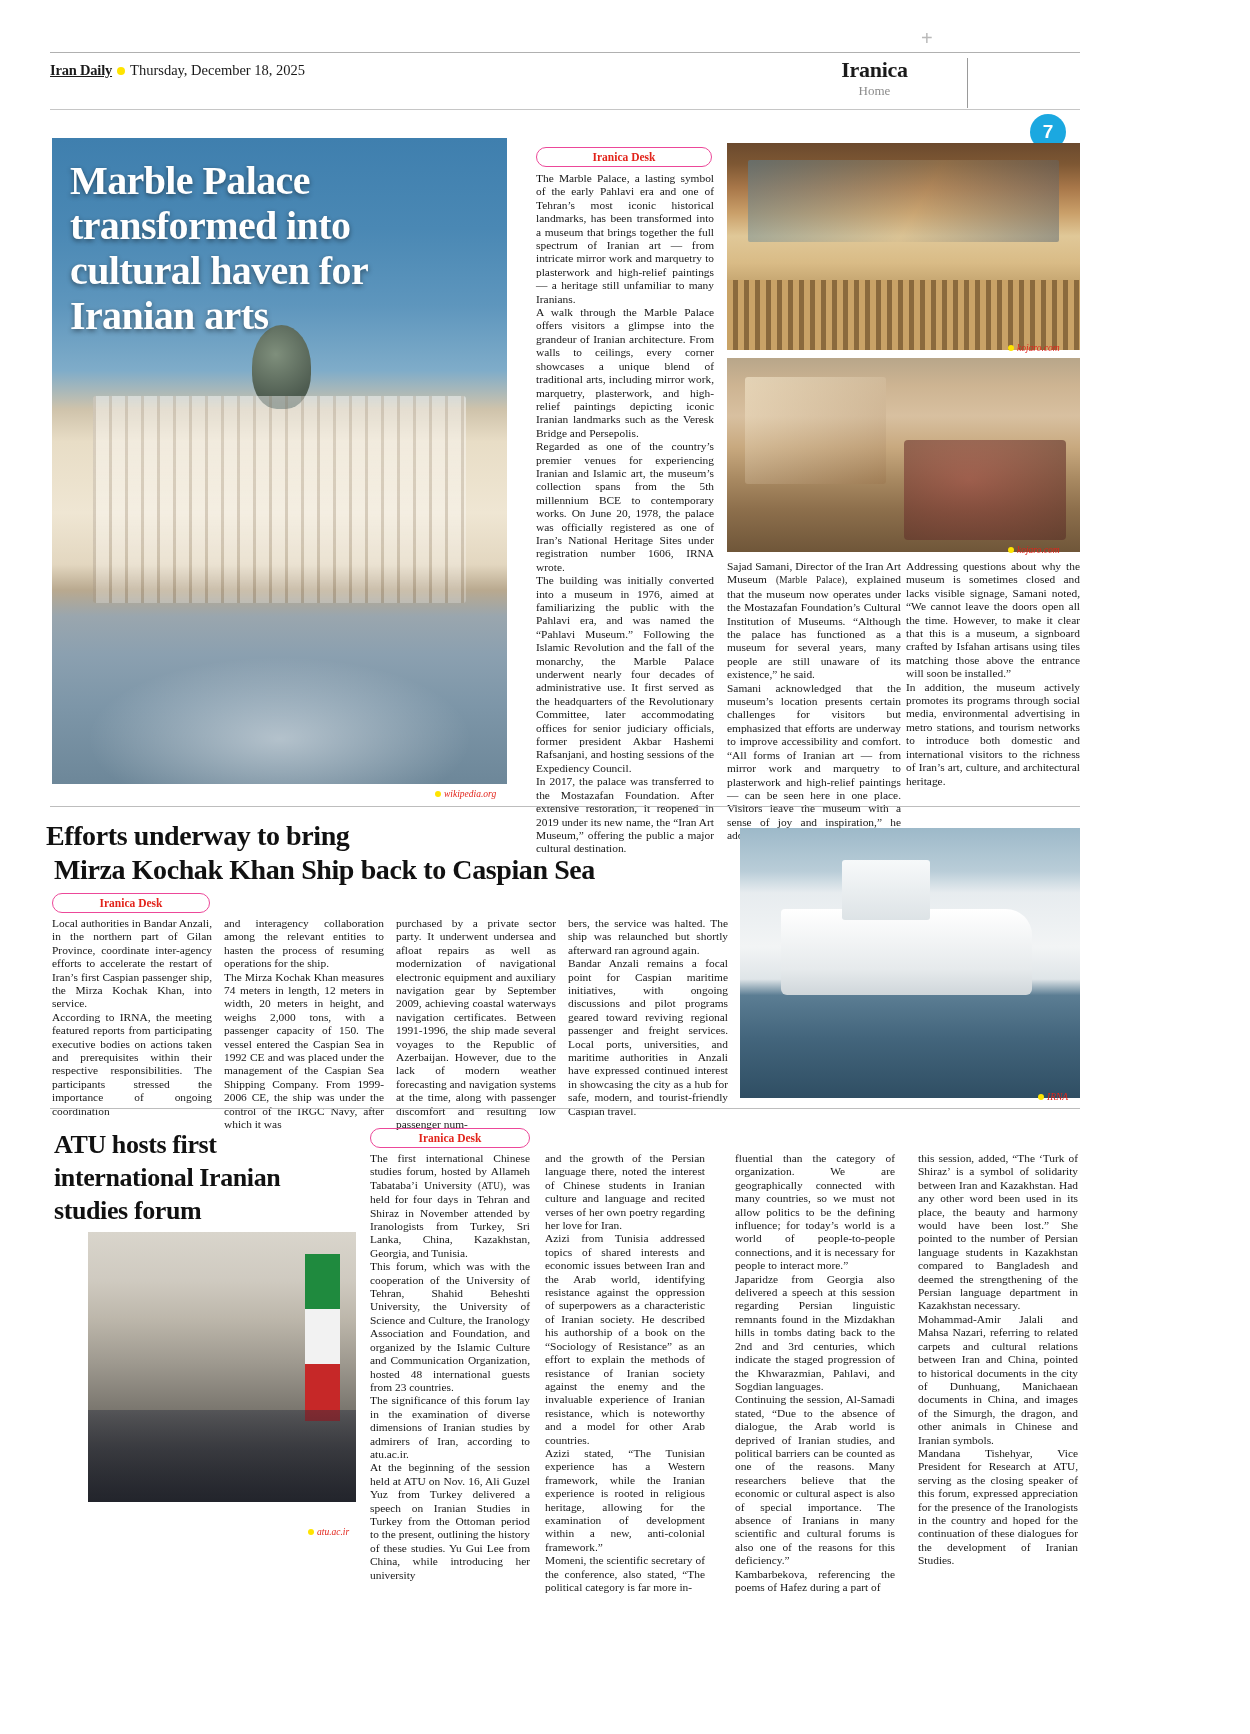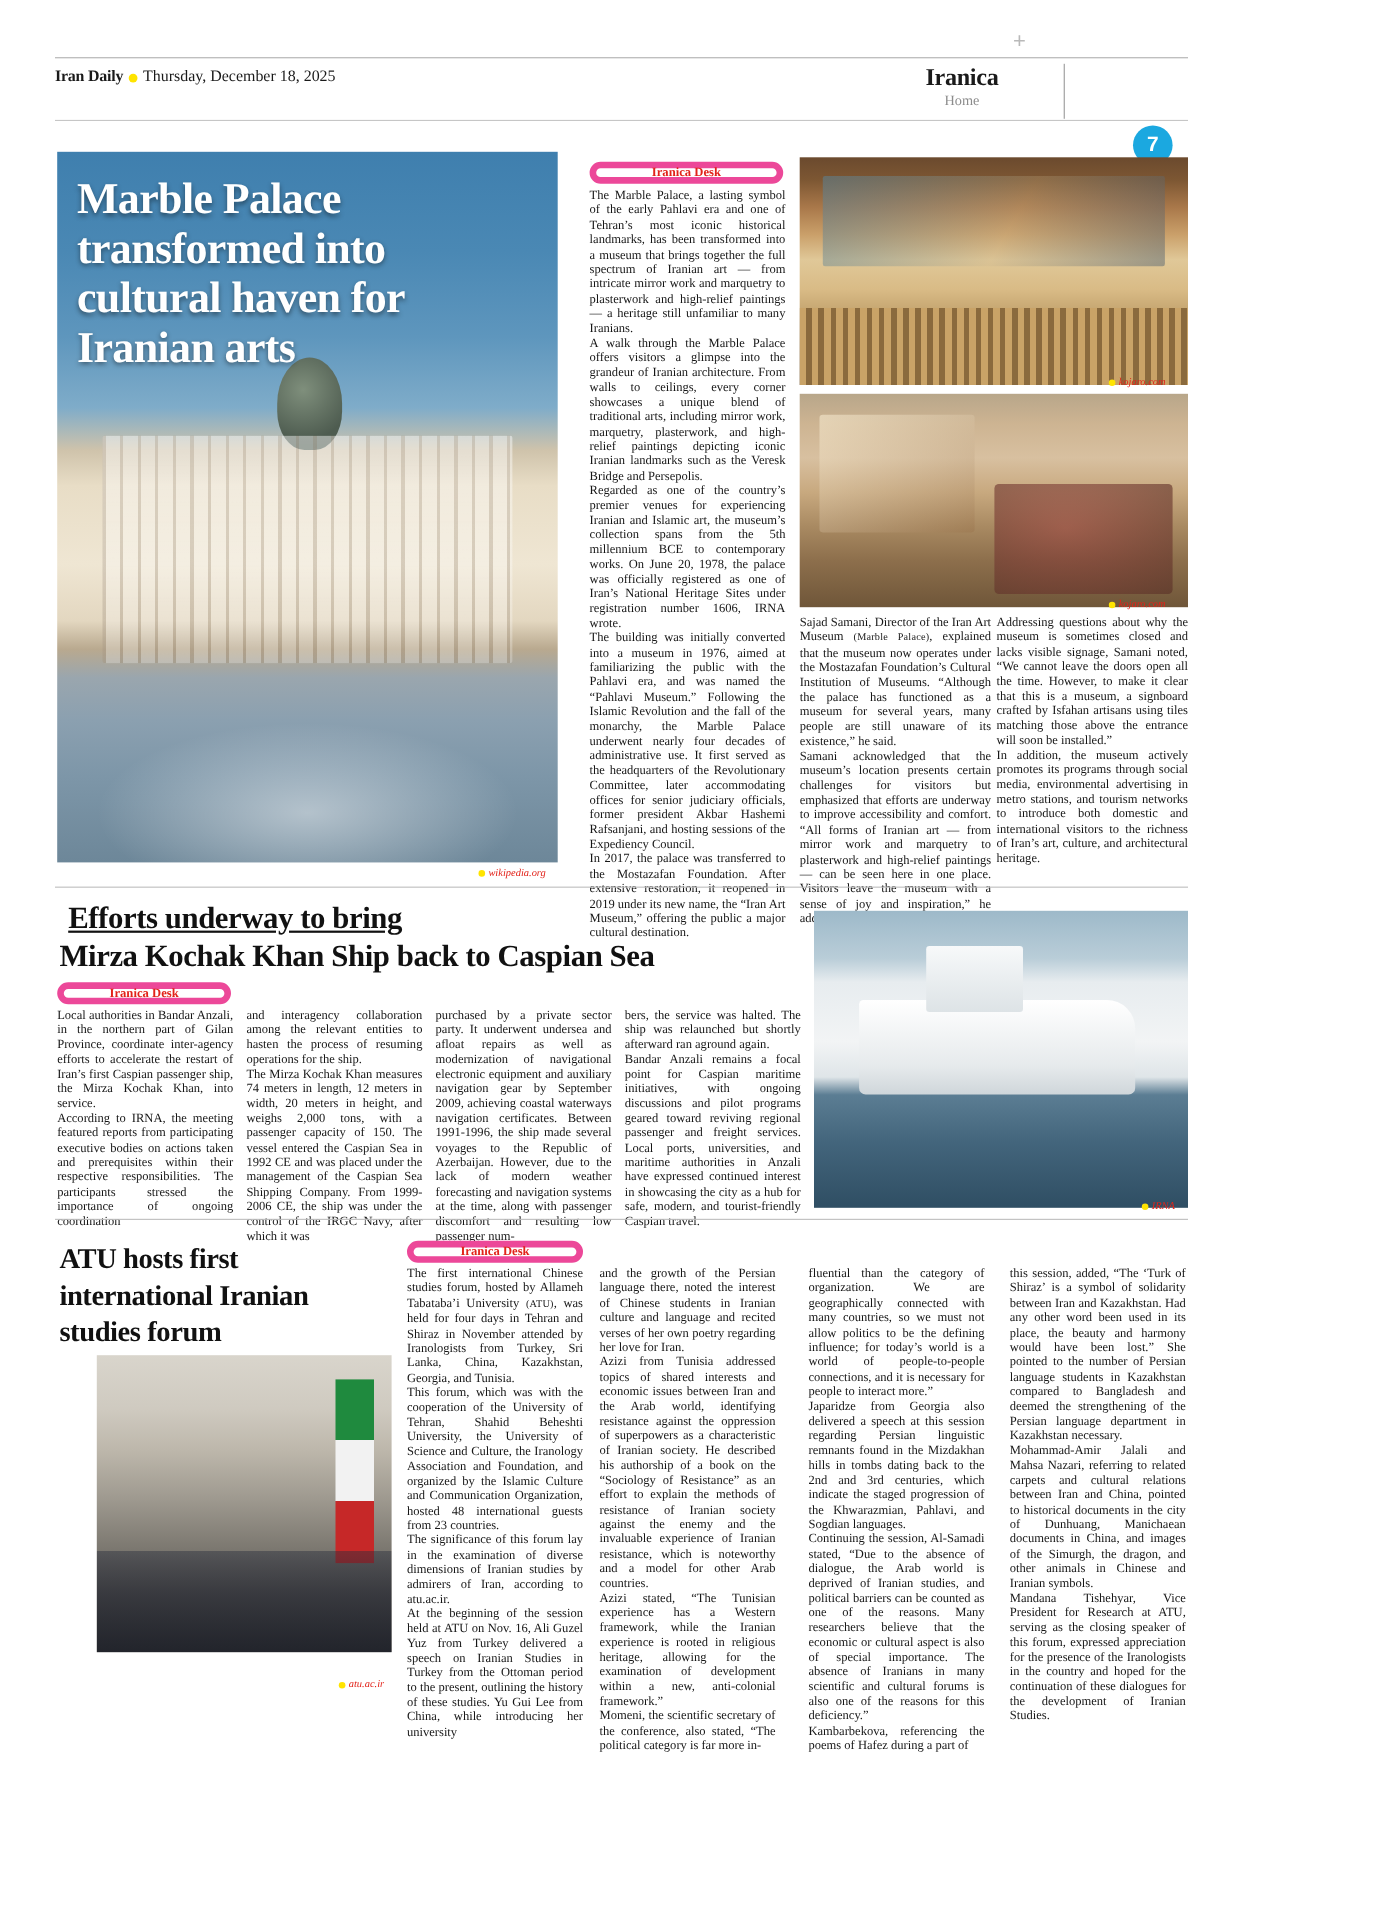--- a/index.html
+++ b/index.html
@@ -16,40 +16,40 @@
   
   .cropmark { position:absolute; color:#b9b9b9; font-size:20px; line-height:1;
               font-family:"Liberation Sans", sans-serif; }
 
   
   .masthead { position:absolute; left:50px; top:52px; width:1030px; }
   .masthead .rule-top { border-top:1.2px solid #b0b0b0; width:100%; }
   .masthead .inner { display:flex; align-items:flex-start; justify-content:space-between;
                      padding-top:9px; height:48px; }
   .brand-left { display:flex; align-items:center; gap:5px; font-size:14.5px; }
-  .brand-name { font-weight:bold; letter-spacing:-.2px; }
+  .brand-name { font-weight:bold; letter-spacing:-.2px;text-decoration:underline; }
   .yellow-dot { width:8px; height:8px; border-radius:50%; background:#ffe400; display:inline-block; }
   .brand-date { font-size:14.5px; }
   .section-block { position:absolute; right:112px; top:6px; text-align:center;
                    padding-right:16px; border-right:1px solid #9a9a9a; width:170px; height:50px; }
   .section-title { font-size:22px; font-weight:bold; letter-spacing:-.3px; line-height:1.1; }
   .section-sub { font-size:13px; color:#8c8c8c; margin-top:1px; }
   .pagenum { position:absolute; right:14px; top:62px; width:36px; height:36px; border-radius:50%;
              background:#1ba8e0; color:#fff; font-family:"Liberation Sans", sans-serif;
              font-weight:bold; font-size:19px; display:flex; align-items:center; justify-content:center; }
   .rule-bottom { position:absolute; left:50px; top:109px; width:1030px; border-top:1px solid #c6c6c6; }
 
   
   .photo { position:absolute; overflow:hidden; }
   .credit { position:absolute; font-size:9.5px; font-style:italic; color:#e2231a;
             display:flex; align-items:center; gap:3px; font-family:"Liberation Serif", serif; }
   .credit .dot { width:6px; height:6px; border-radius:50%; background:#ffe400; display:inline-block; }
 
   
-  .desk-pill { border:6px solid #ec4899; border-radius:11px; height:20px;
+  .desk-pill { border:1px solid #ec4899; border-radius:11px; height:20px;
                display:flex; align-items:center; justify-content:center;
                color:#e2231a; font-weight:bold; font-size:11.5px;
                font-family:"Liberation Serif", serif; }
 
   
   .col { position:absolute; font-size:11.4px; line-height:13.4px;
          text-align:justify; hyphens:auto; -webkit-hyphens:auto; color:#161616; }
   .col p { margin:0; text-indent:0; }
   .col p + p { margin-top:0px; }
   .smallcaps { font-size:9.3px; letter-spacing:.2px; }
@@ -205,21 +205,21 @@
     <p>Samani acknowledged that the museum’s location presents certain challenges for visitors but emphasized that efforts are underway to improve accessibility and comfort. “All forms of Iranian art — from mirror work and marquetry to plasterwork and high-relief paintings — can be seen here in one place. Visitors leave the museum with a sense of joy and inspiration,” he added.</p>
   </div>
 
   <div class="col" style="left:906px; top:560px; width:174px;">
     <p>Addressing questions about why the museum is sometimes closed and lacks visible signage, Samani noted, “We cannot leave the doors open all the time. However, to make it clear that this is a museum, a signboard crafted by Isfahan artisans using tiles matching those above the entrance will soon be installed.”</p>
     <p>In addition, the museum actively promotes its programs through social media, environmental advertising in metro stations, and tourism networks to introduce both domestic and international visitors to the richness of Iran’s art, culture, and architectural heritage.</p>
   </div>
 
   <div class="divider" style="left:50px; top:806px; width:1030px;"></div>
 
-  <div class="h2-headline" style="left:62px; top:818px; width:660px;text-decoration:underline;">Efforts underway to bring</div>
+  <div class="h2-headline" style="left:46px; top:818px; width:660px;">Efforts underway to bring</div>
   <div class="h2-headline" style="left:54px; top:852px; width:680px;">Mirza Kochak Khan Ship back to Caspian Sea</div>
 
   <div class="photo pic-ship" style="left:740px; top:828px; width:340px; height:270px;"></div>
   <div class="credit" style="left:1038px; top:1092px;">
     <span class="dot"></span>
     <span>IRNA</span>
   </div>
 
   <div class="desk-pill" style="position:absolute; left:52px; top:893px; width:158px;">Iranica Desk</div>
 

